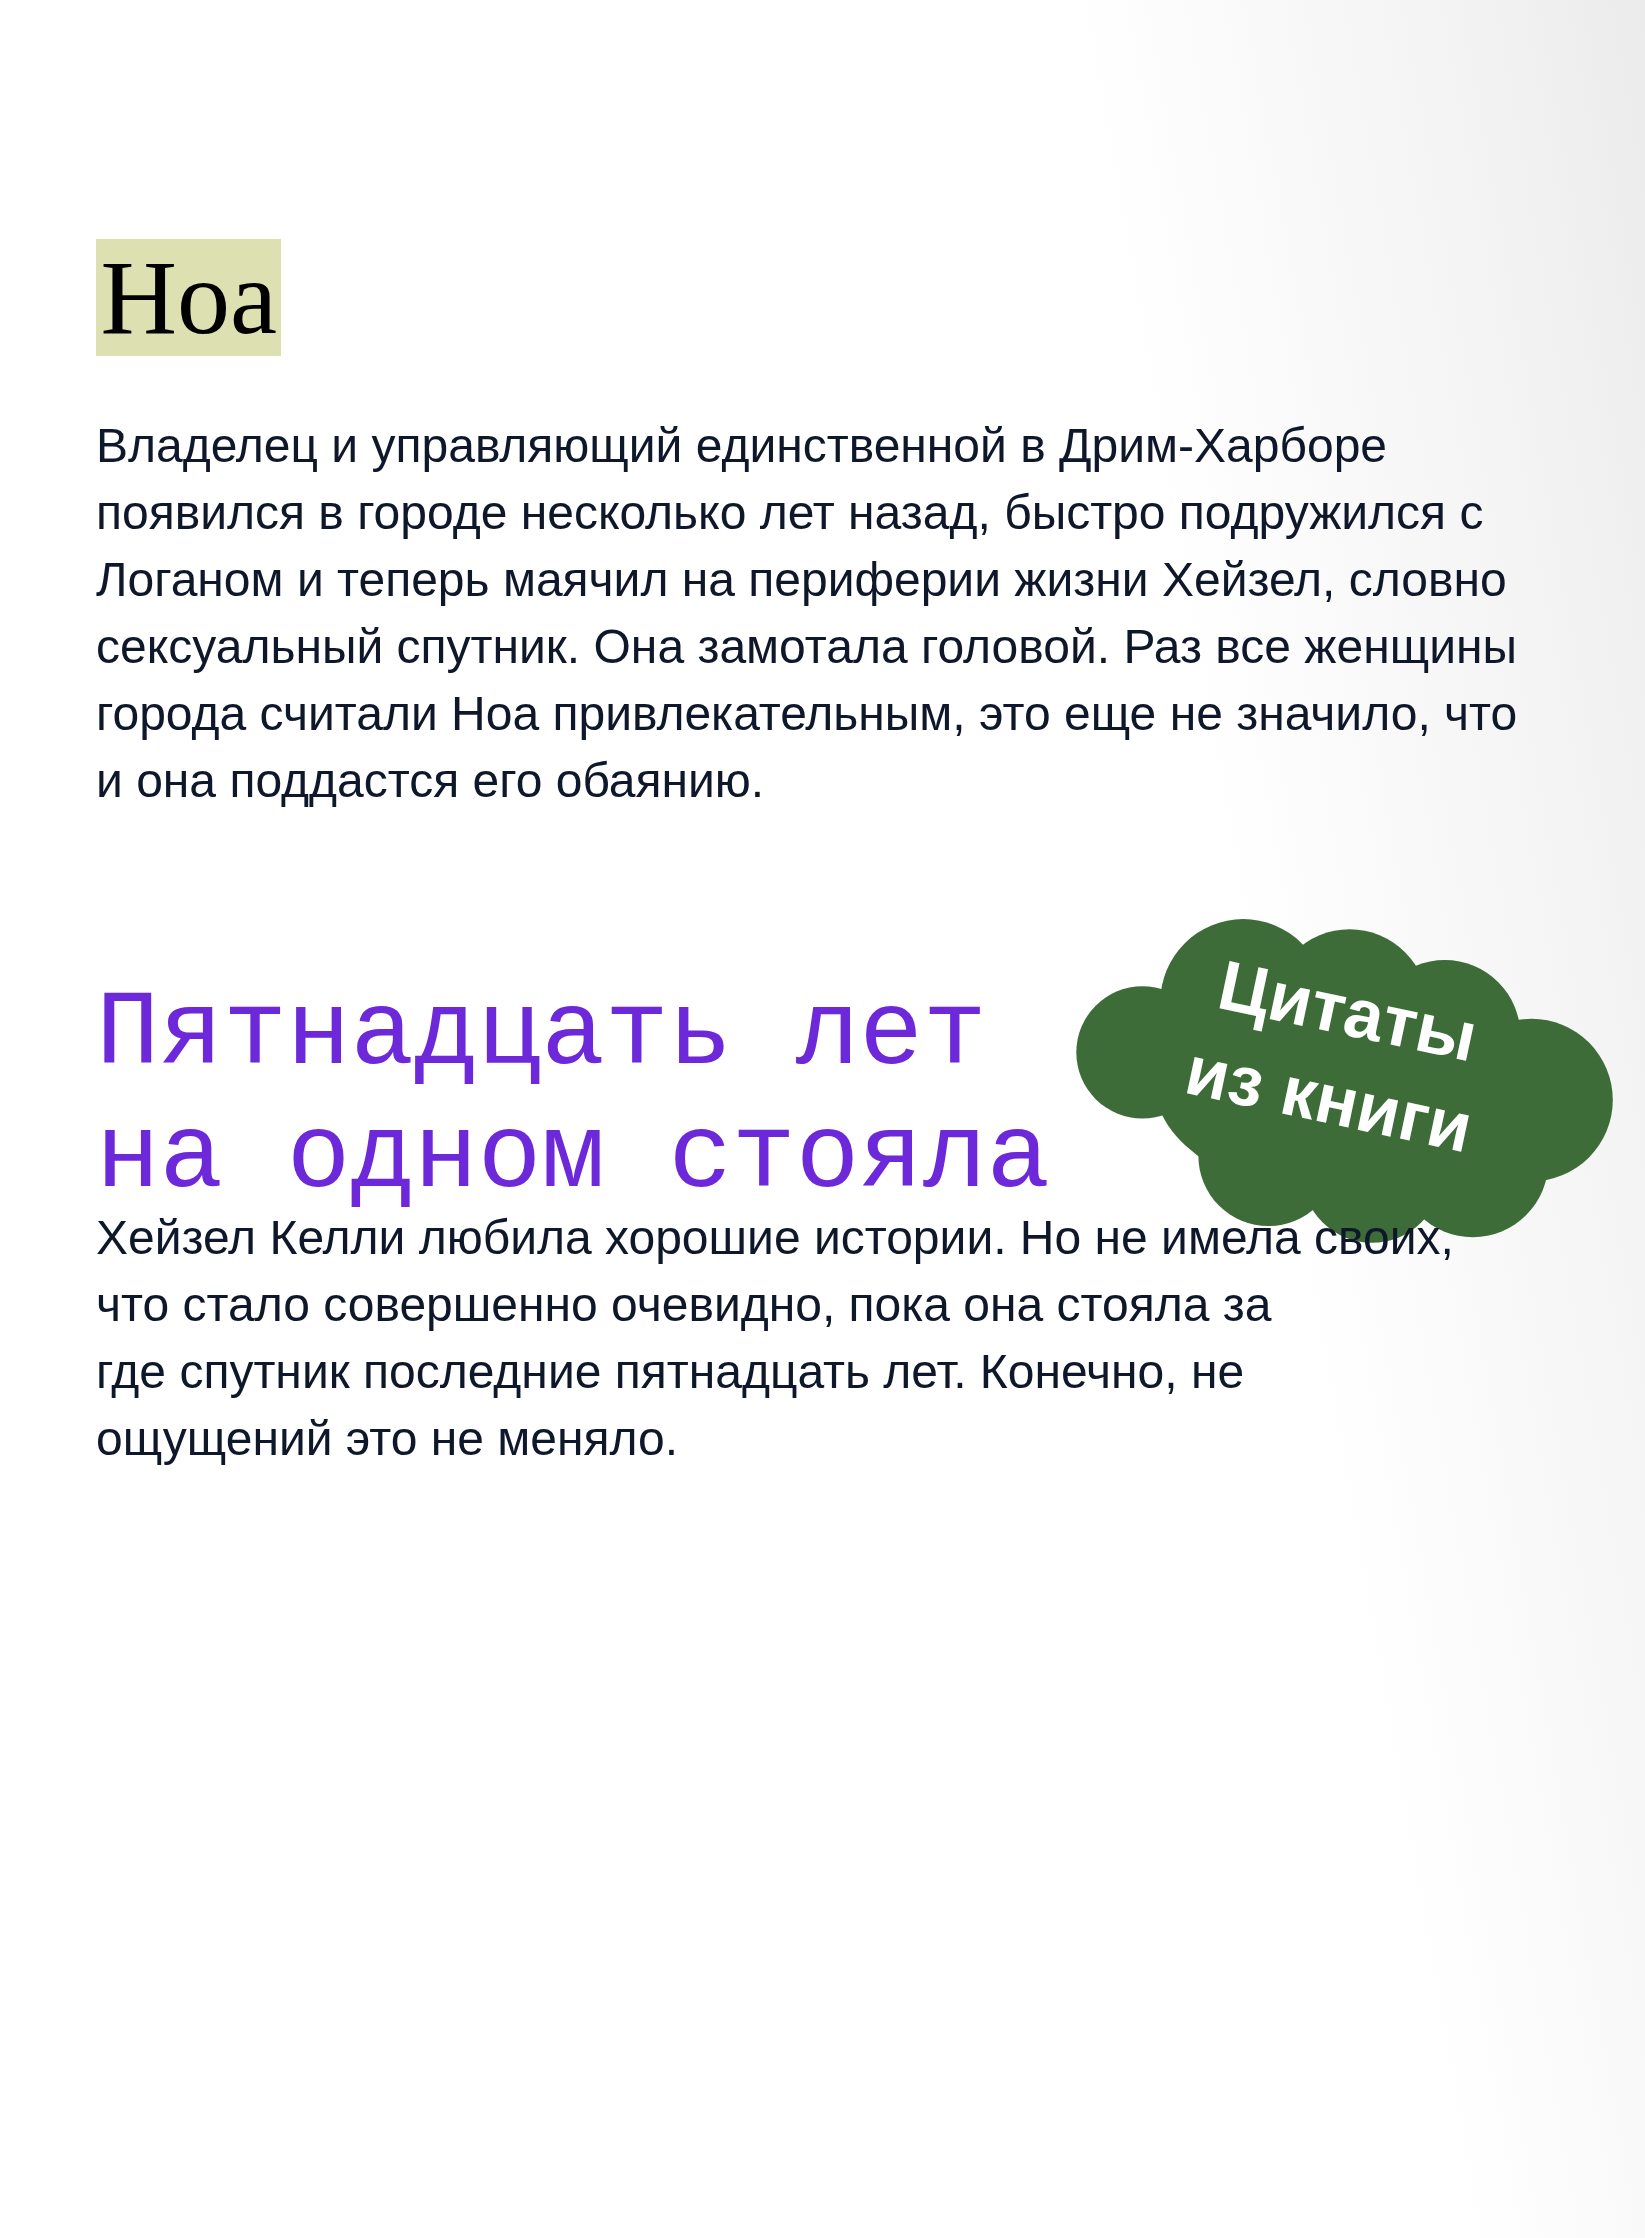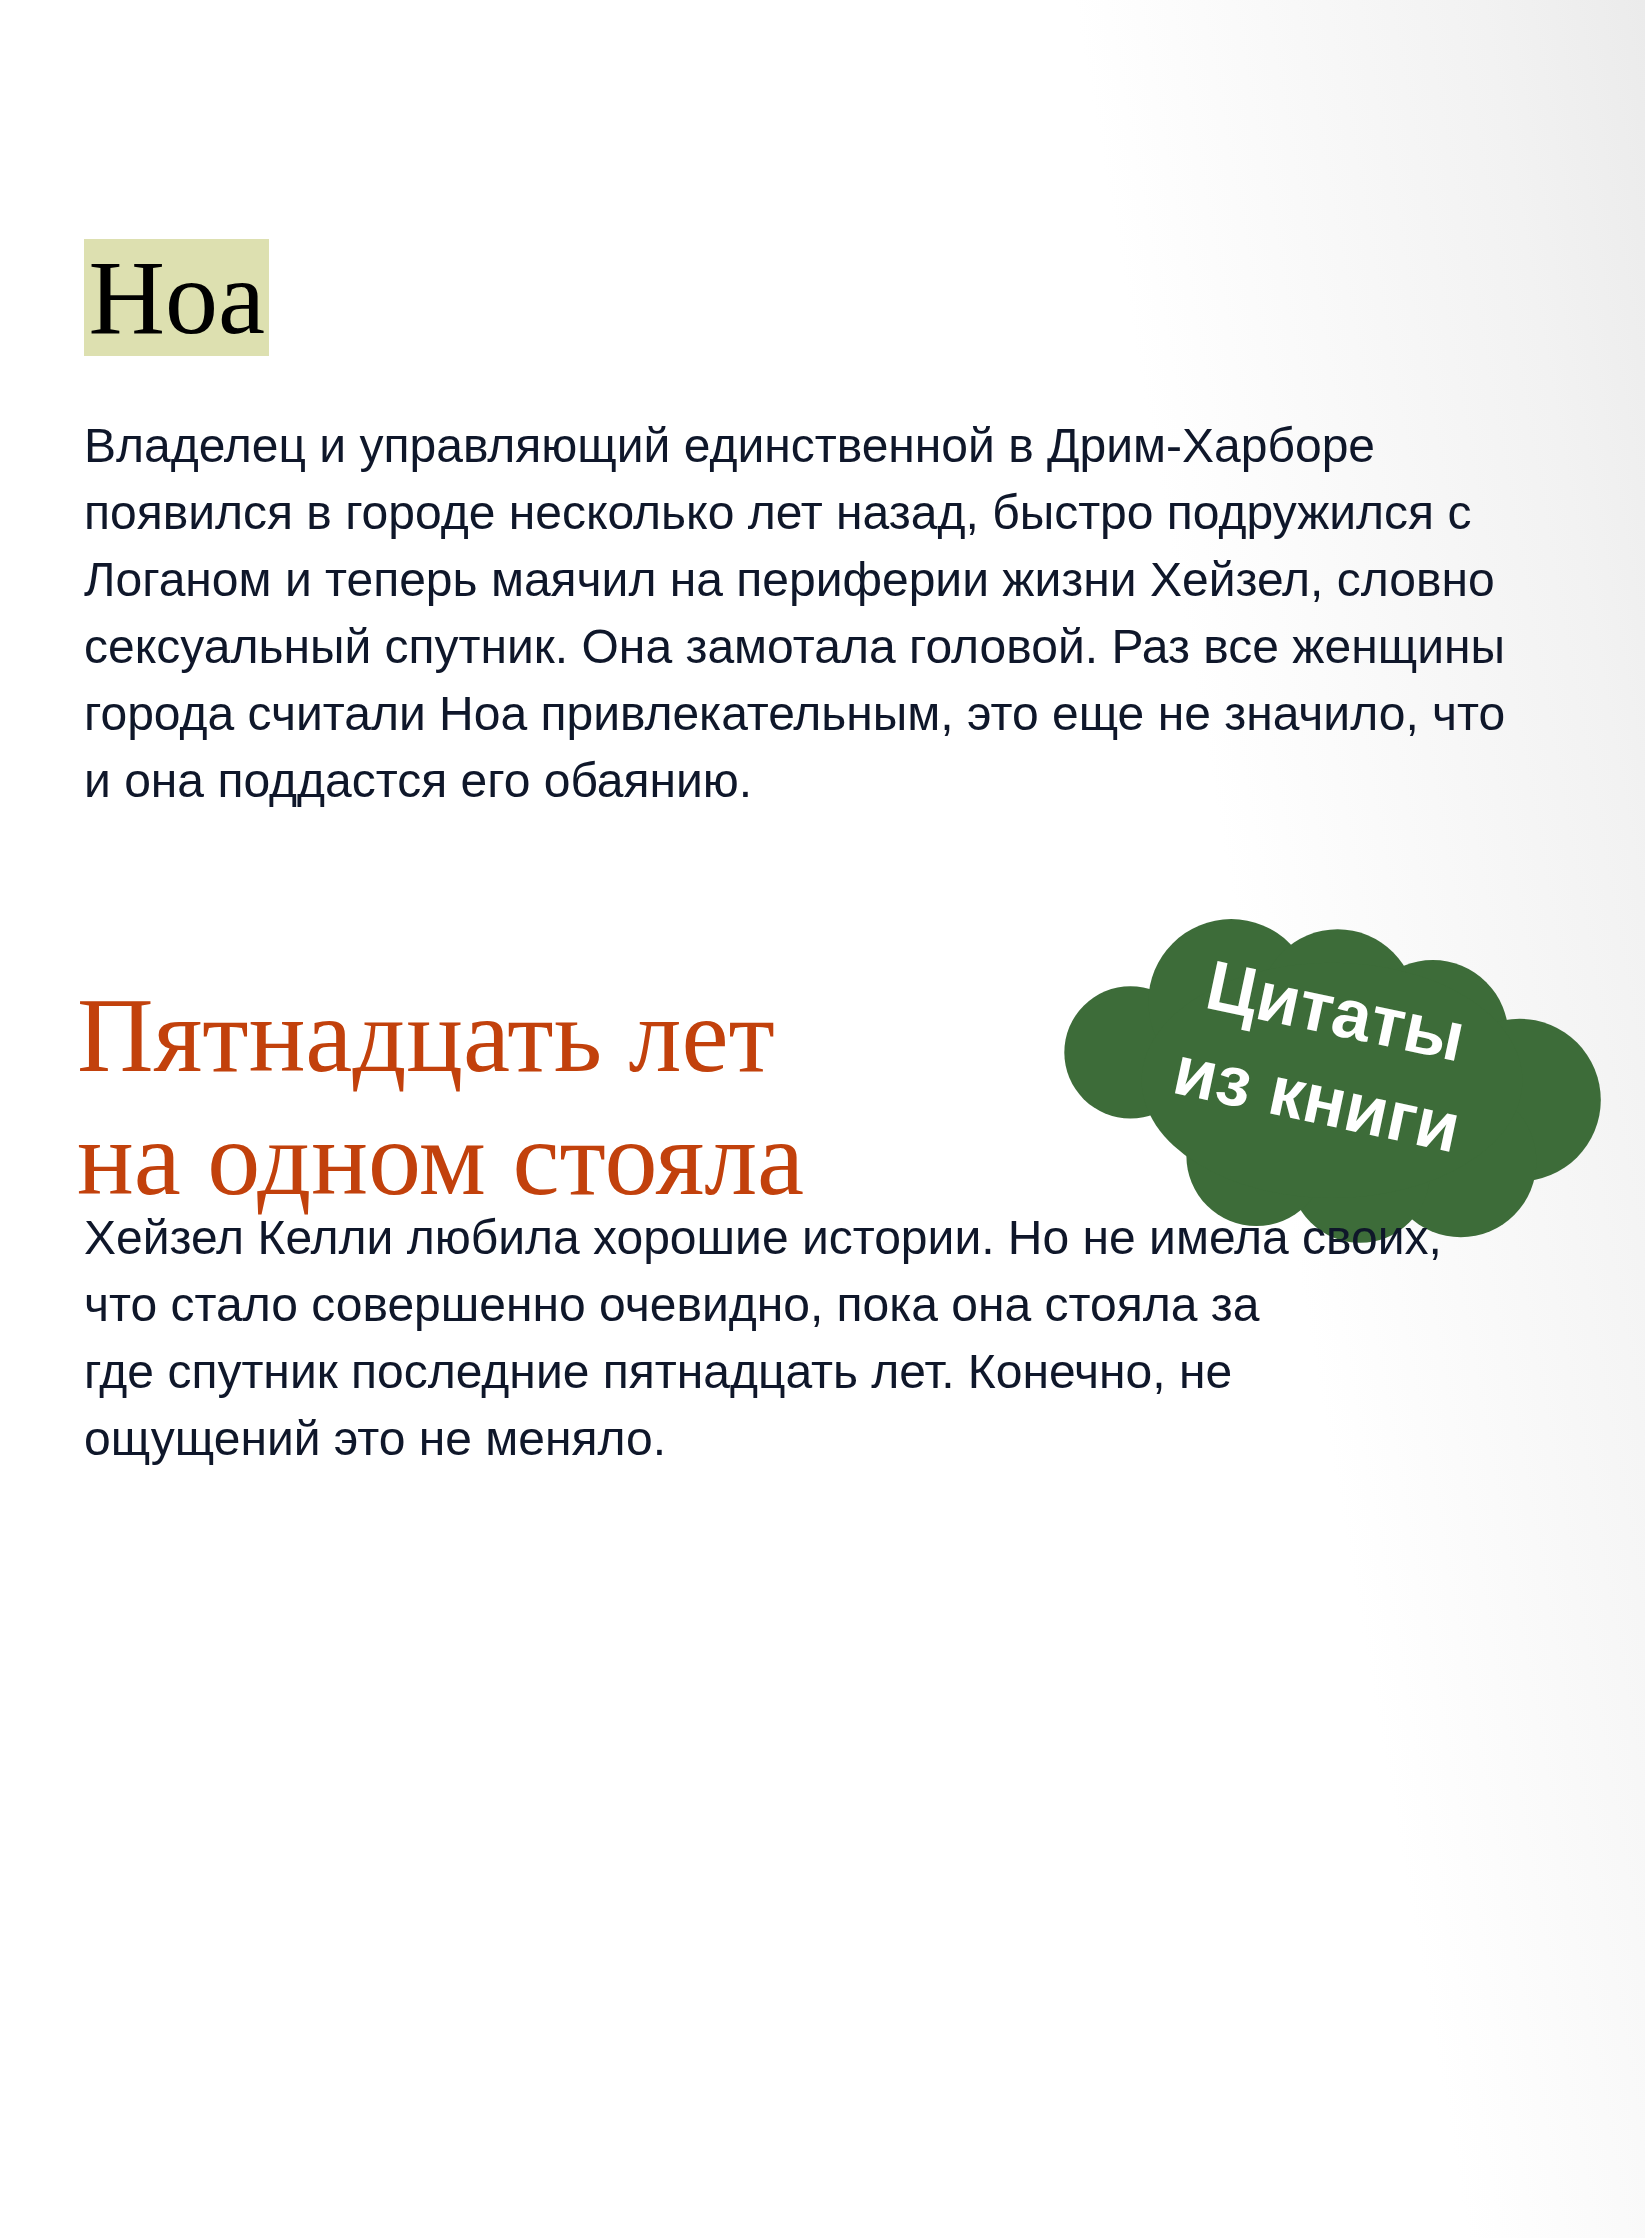--- a/index.html
+++ b/index.html
@@ -6,21 +6,21 @@
   html, body { margin: 0; padding: 0; }
   body {
     width: 1645px;
     height: 2239px;
     overflow: hidden;
     position: relative;
     background: linear-gradient(80deg, #ffffff 0%, #ffffff 72%, #f2f2f2 92%, #ebebeb 100%);
     font-family: "Liberation Sans", "DejaVu Sans", sans-serif;
     color: #000000;
   }
-  .abs { position: absolute; }
+  .abs { position: absolute; margin-left: 12px; }
 
   
   .h1 {
     left: 84px;
     top: 239px;
     font-family: "Liberation Serif", "DejaVu Serif", serif;
     font-size: 106px;
     line-height: 1.107;
     font-weight: 400;
     color: #000000;
@@ -37,27 +37,27 @@
     line-height: 67px;
     color: #0f172a;
     white-space: nowrap;
   }
   .para .tline { display: block; }
   .para-1 { left: 84px; top: 412px; width: 1455px; }
   .para-2 { left: 84px; top: 1204px; width: 1455px; }
 
   
   .h2 {
-    left: 77px;
+    left: 84px;
     top: 974px;
-    font-family: Liberation Serif, serif;
+    font-family: Liberation Mono, monospace;
     font-size: 106px;
     line-height: 123px;
     font-weight: 400;
-    color: #c2410c;
+    color: #6d28d9;
     white-space: nowrap;
   }
   .h2 .tline { display: block; }
 
   
   .badge {
     left: 1052px;
     top: 918px;
     width: 560px;
     height: 336px;

